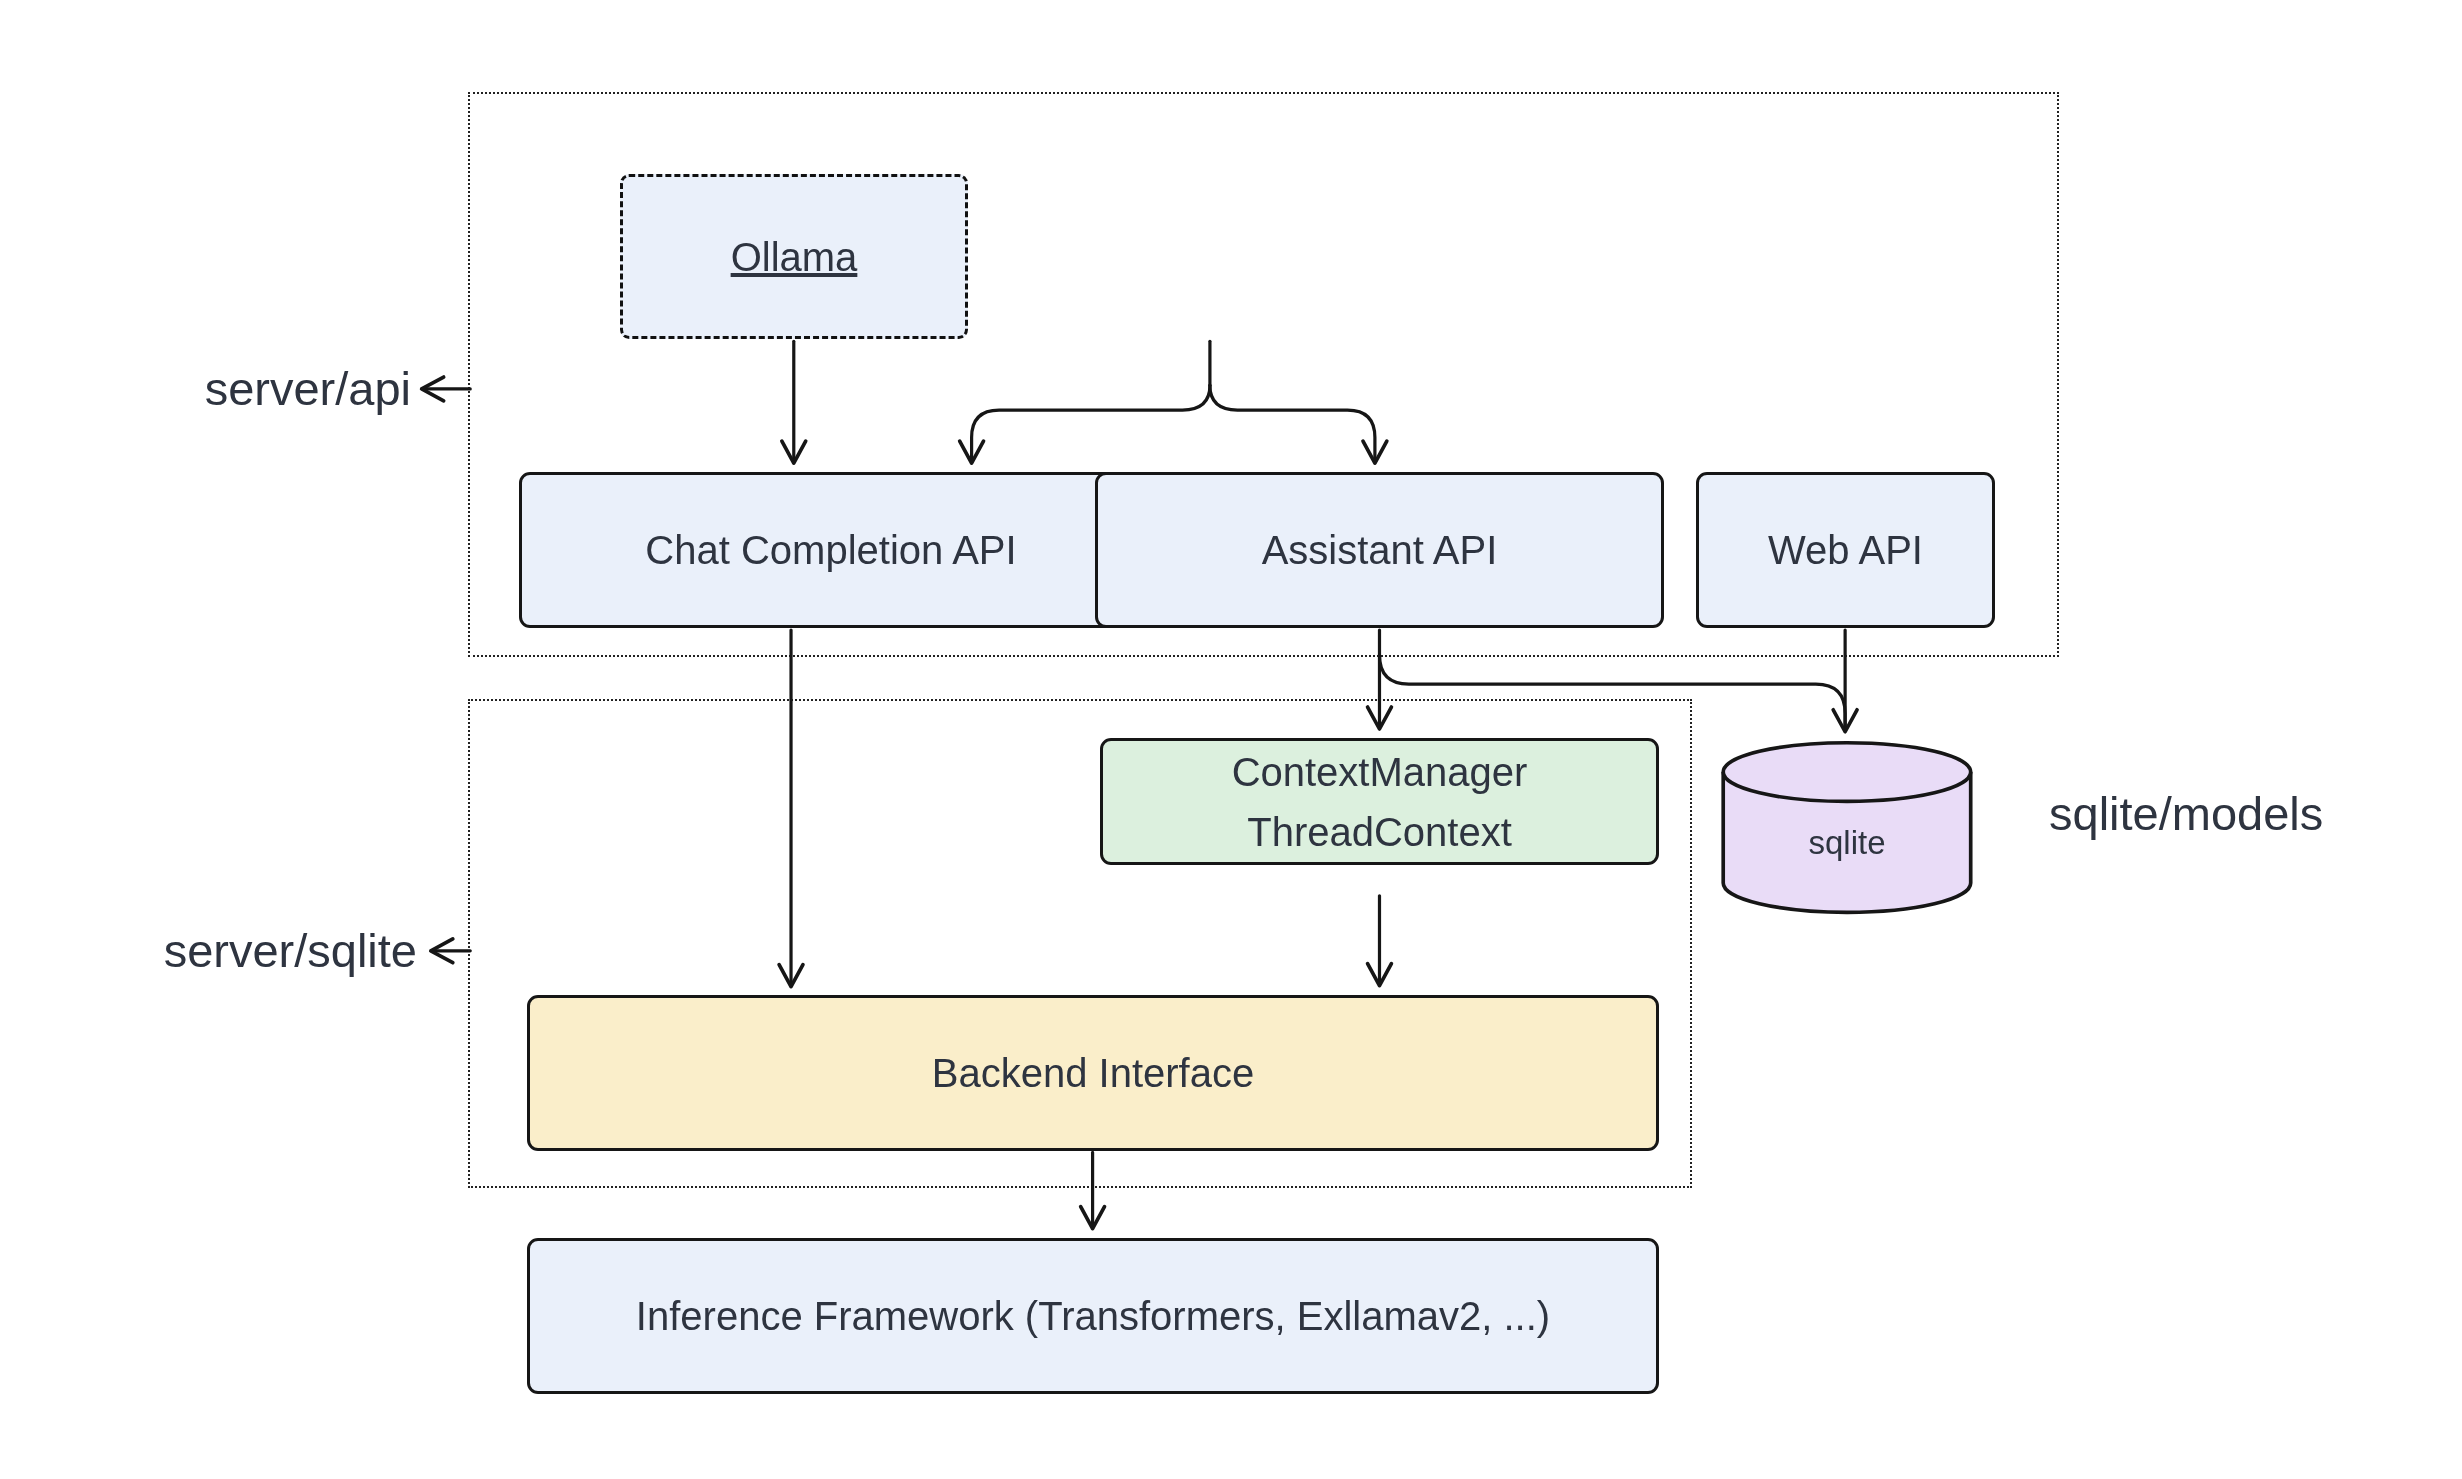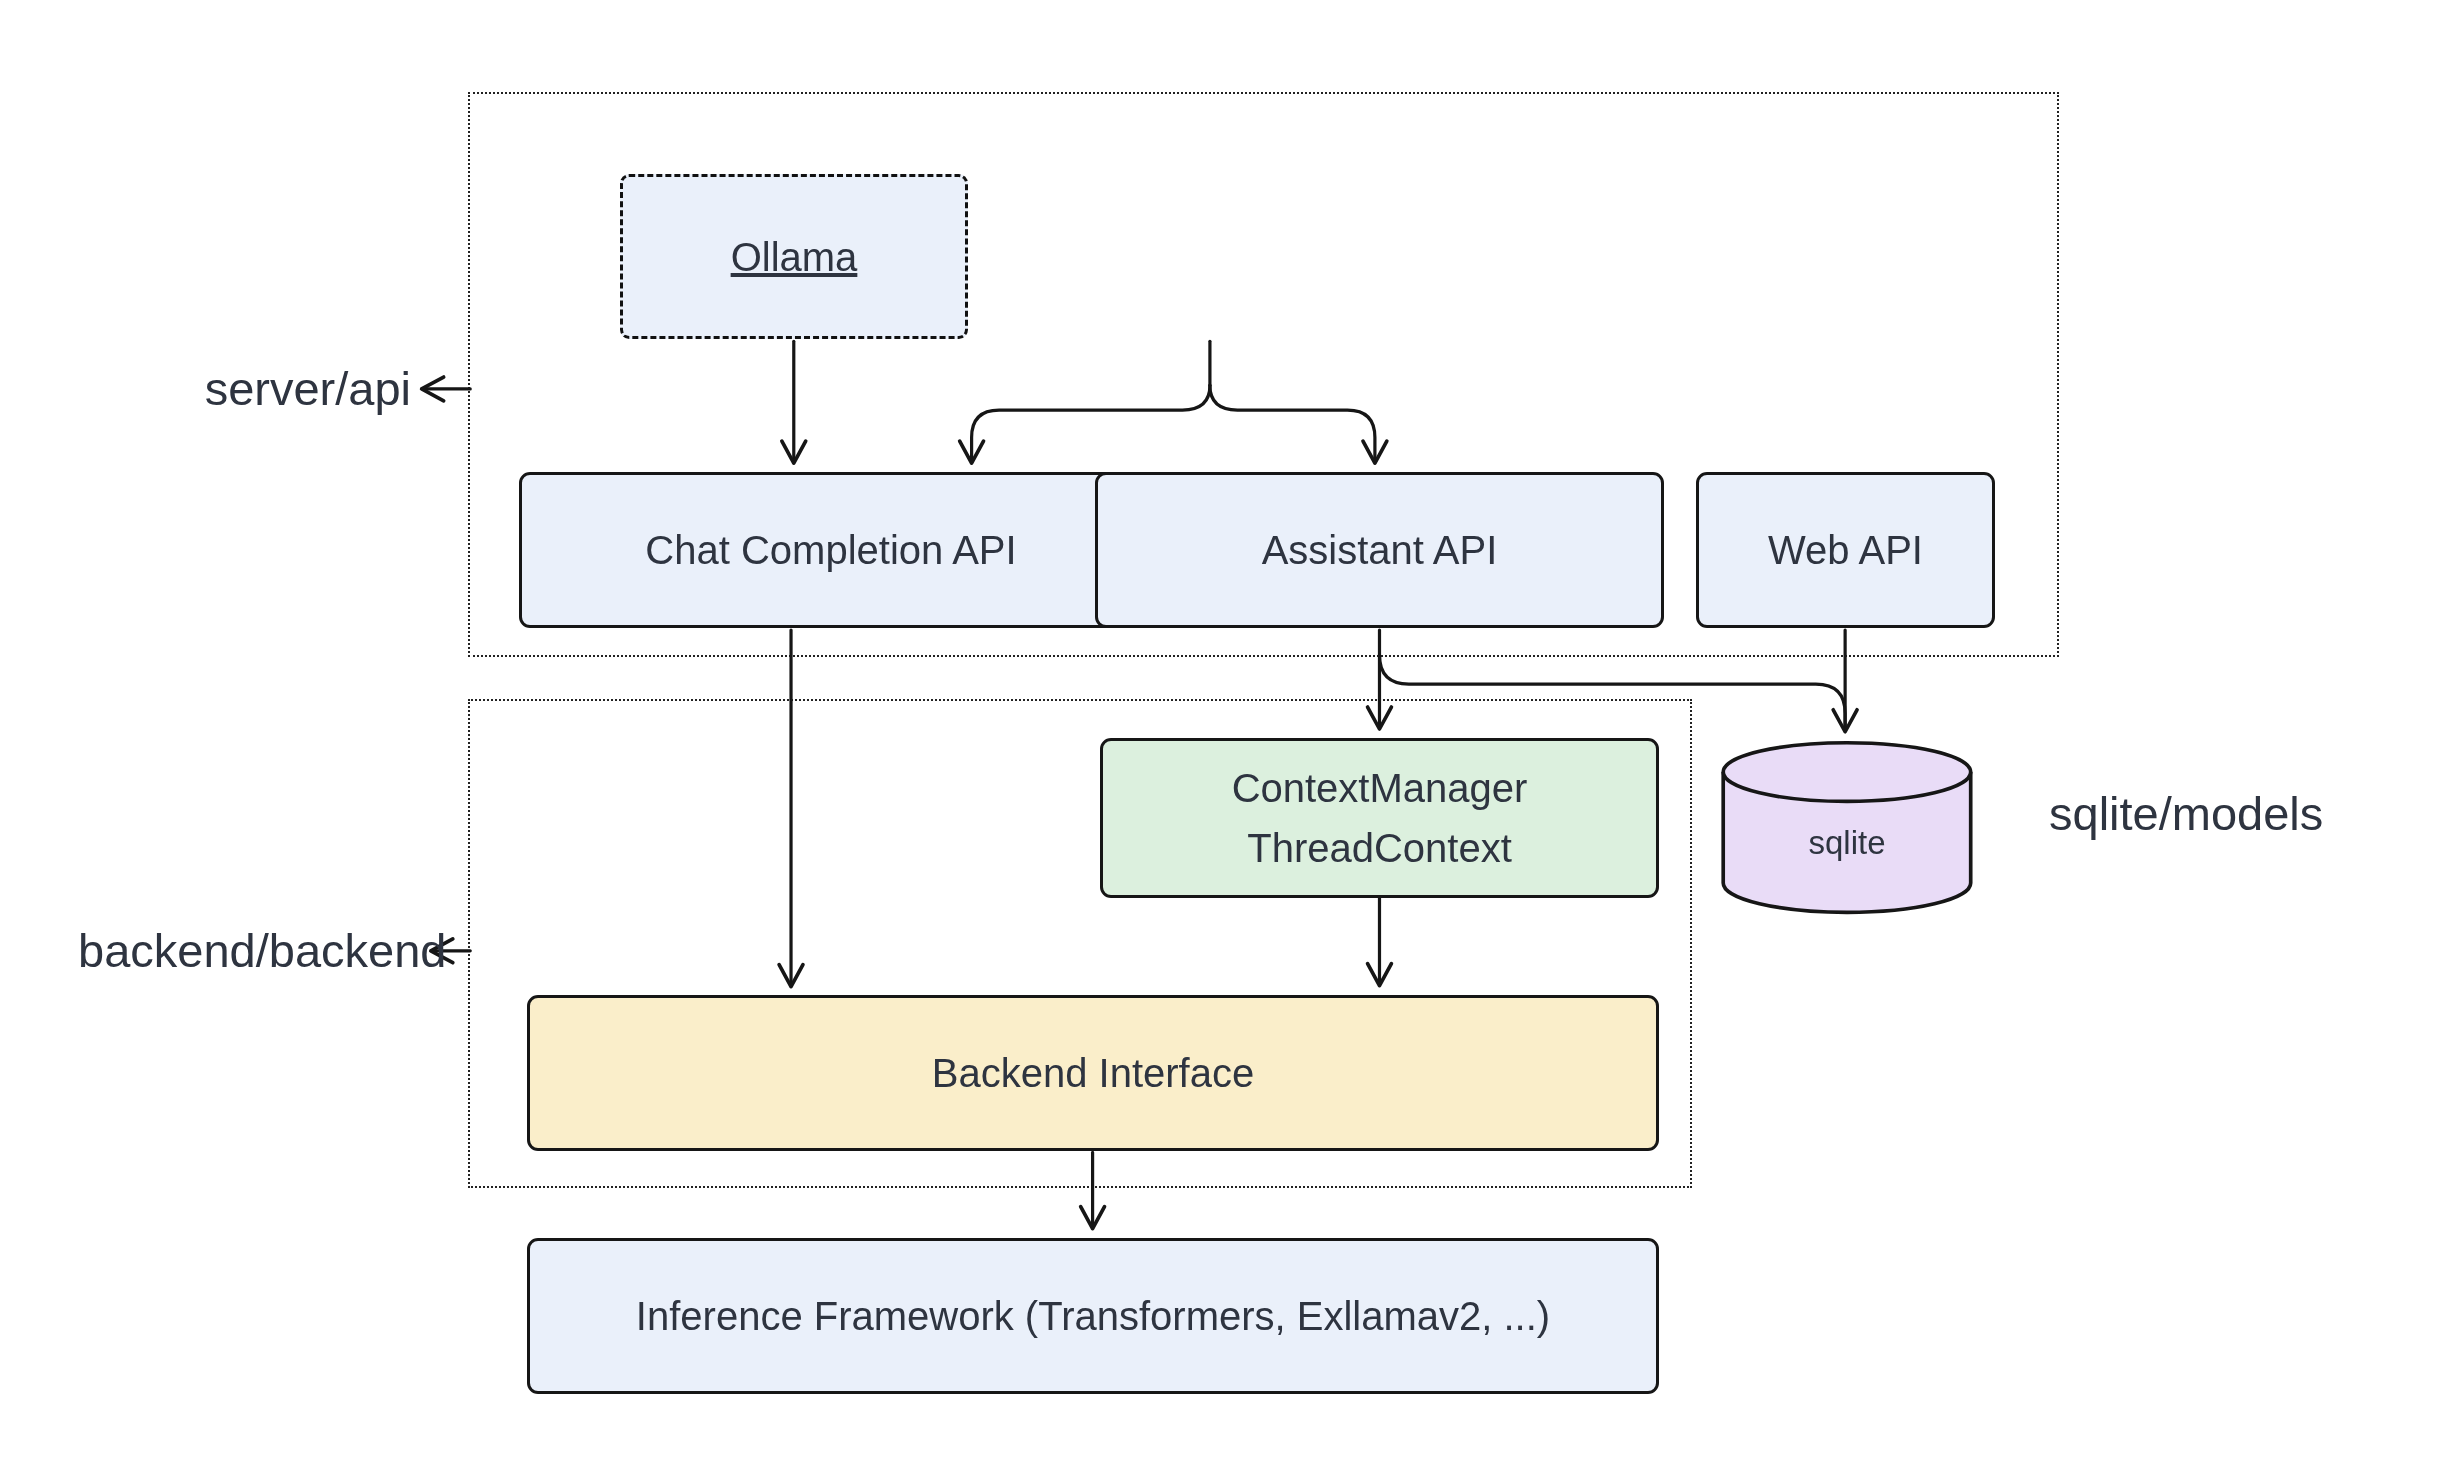--- a/index.html
+++ b/index.html
@@ -108,32 +108,32 @@
   <div class="node fill-blue" style="left:519px;top:472px;width:624px;height:156px;">
     <span>Chat Completion API</span>
   </div>
   <div class="node fill-blue" style="left:1095px;top:472px;width:569px;height:156px;">
     <span>Assistant API</span>
   </div>
   <div class="node fill-blue" style="left:1696px;top:472px;width:299px;height:156px;">
     <span>Web API</span>
   </div>
 
-  <div class="node fill-green" style="left:1100px;top:738px;width:559px;height:160px;line-height:1.5;">
+  <div class="node fill-green" style="left:1100px;top:738px;width:559px;height:127px;line-height:1.5;">
     <span>ContextManager</span>
     <span>ThreadContext</span>
   </div>
   <div class="node fill-yellow" style="left:527px;top:995px;width:1132px;height:156px;">
     <span>Backend Interface</span>
   </div>
 
   <div class="node fill-blue" style="left:527px;top:1238px;width:1132px;height:156px;">
     <span>Inference Framework (Transformers, Exllamav2, ...)</span>
   </div>
 
   <div class="cyl-label">sqlite</div>
 
   <div class="side-label right" style="left:110px;top:365px;width:301px;">server/api</div>
-  <div class="side-label right" style="left:78px;top:927px;width:339px;">backend/backend</div>
+  <div class="side-label right" style="left:78px;top:927px;width:339px;">server/sqlite</div>
   <div class="side-label" style="left:2049px;top:790px;width:330px;">sqlite/models</div>
 
 </div>
 
 
 </body></html>

